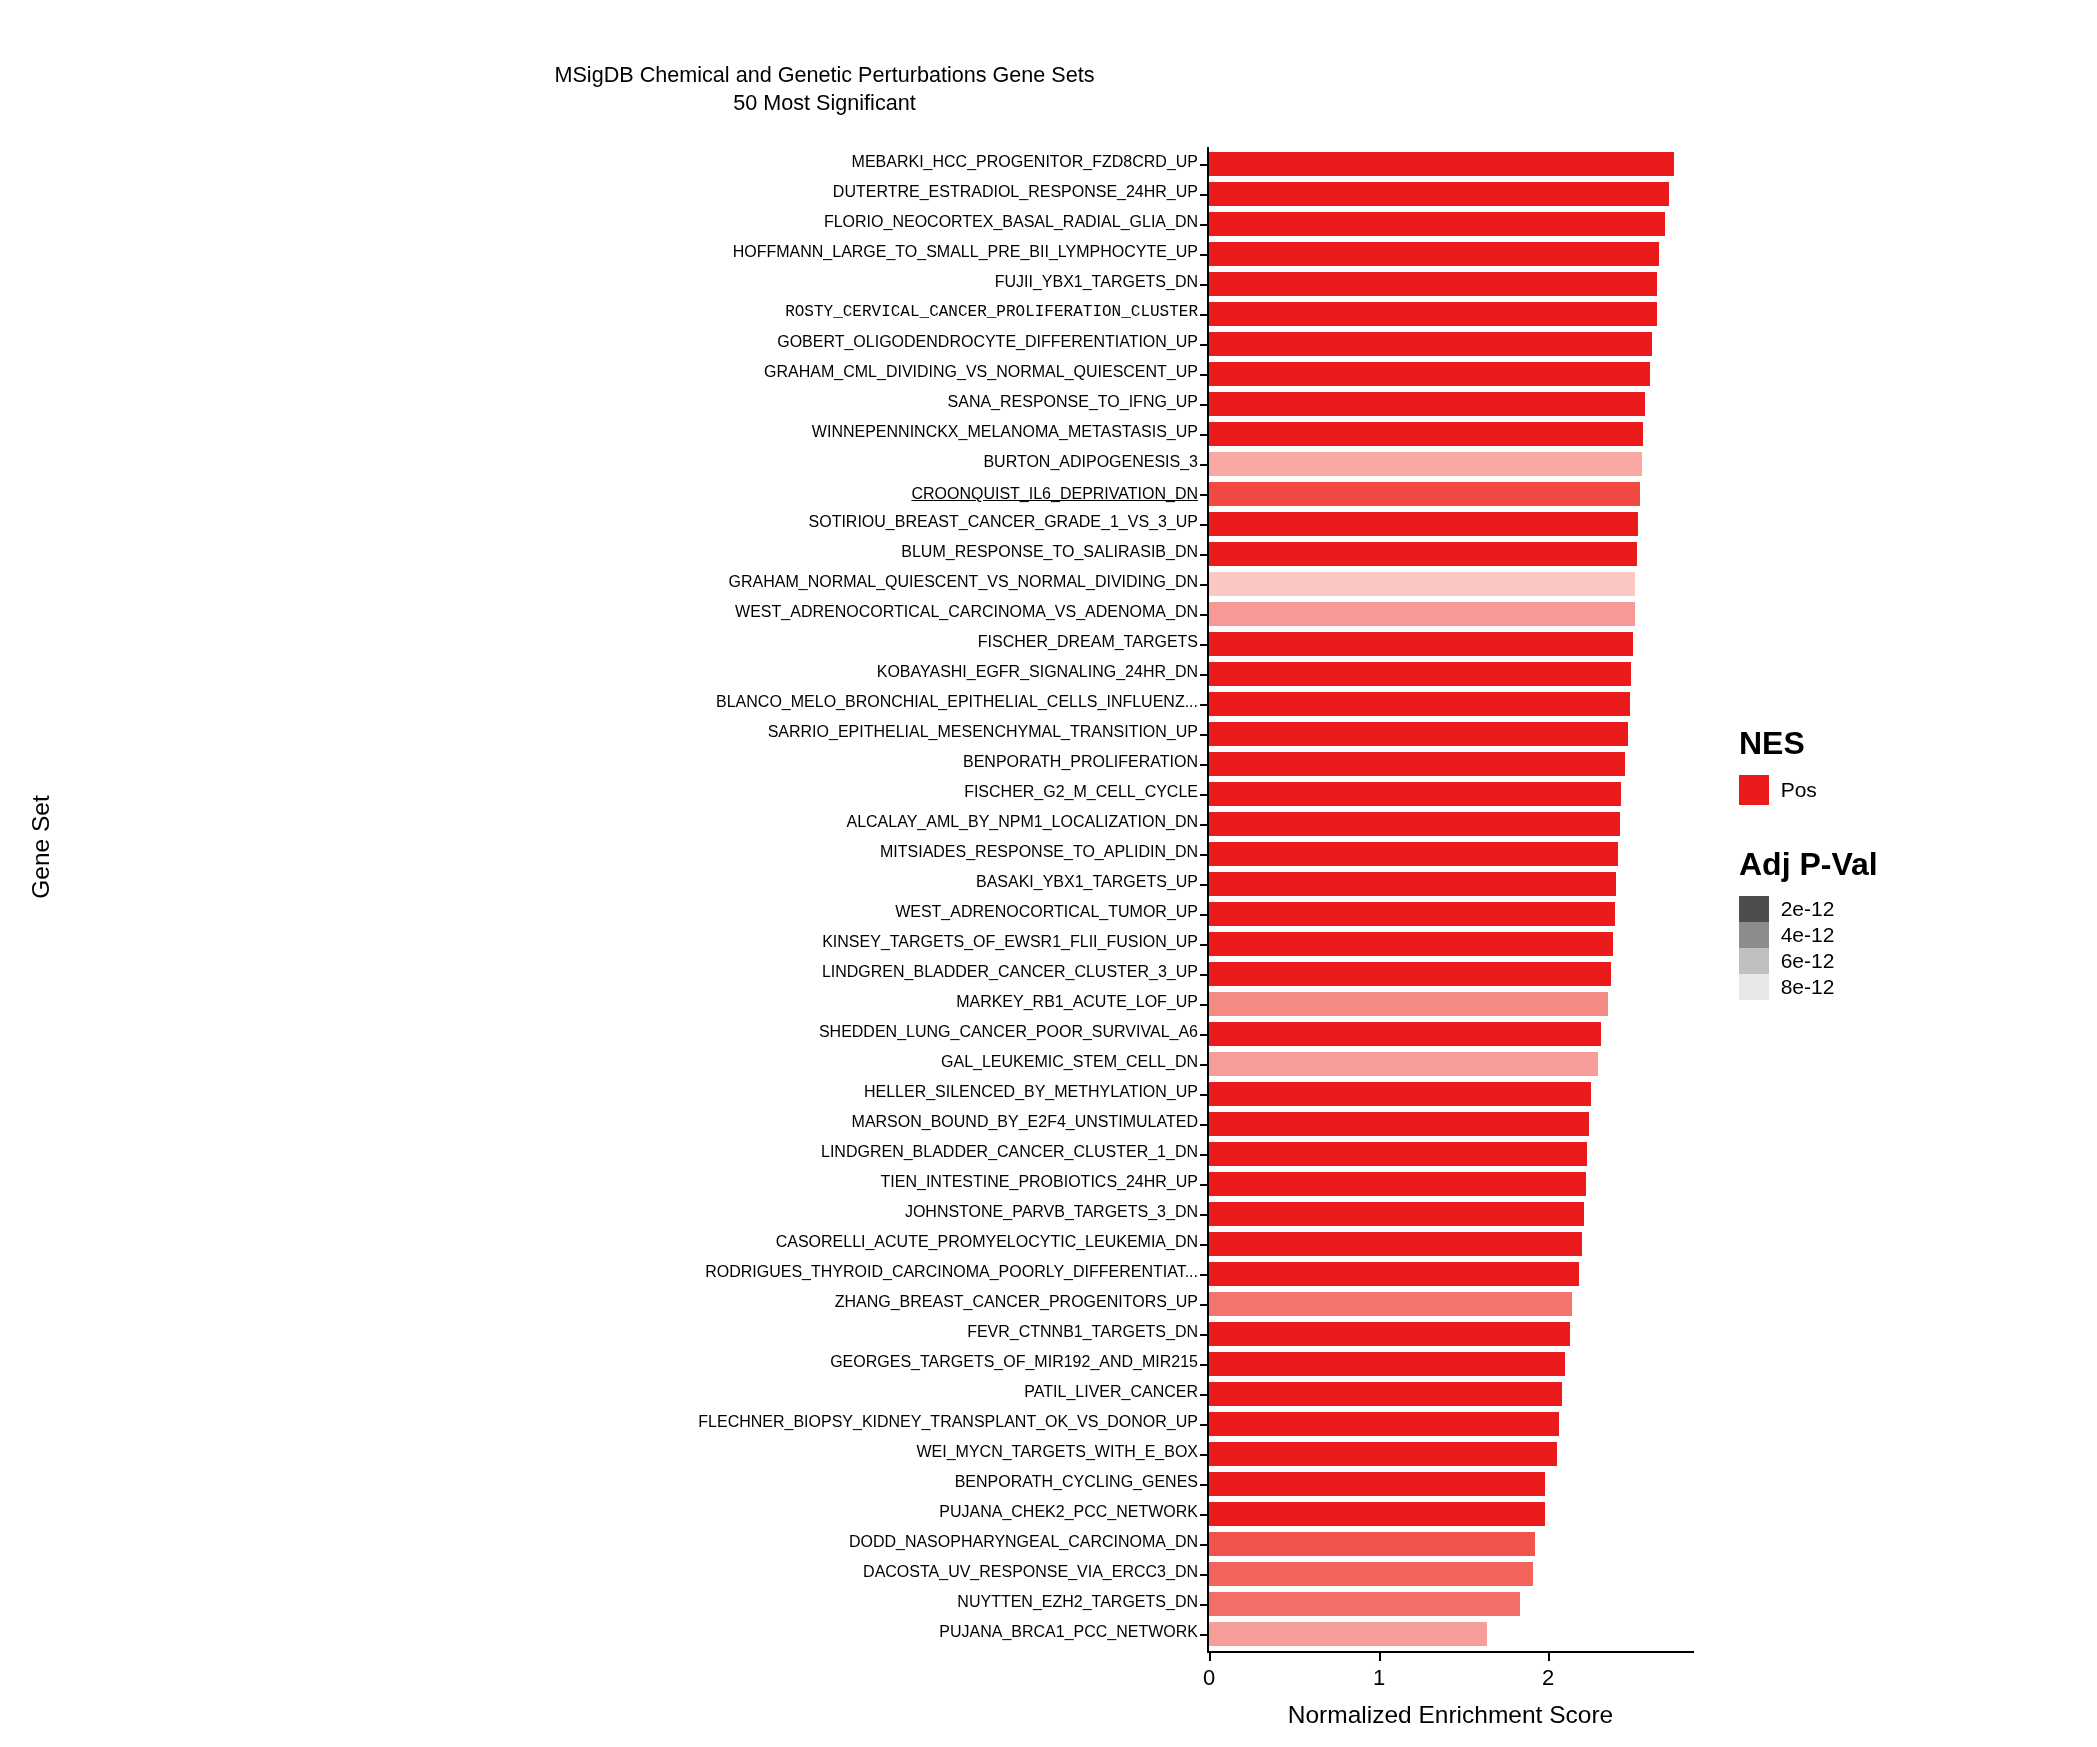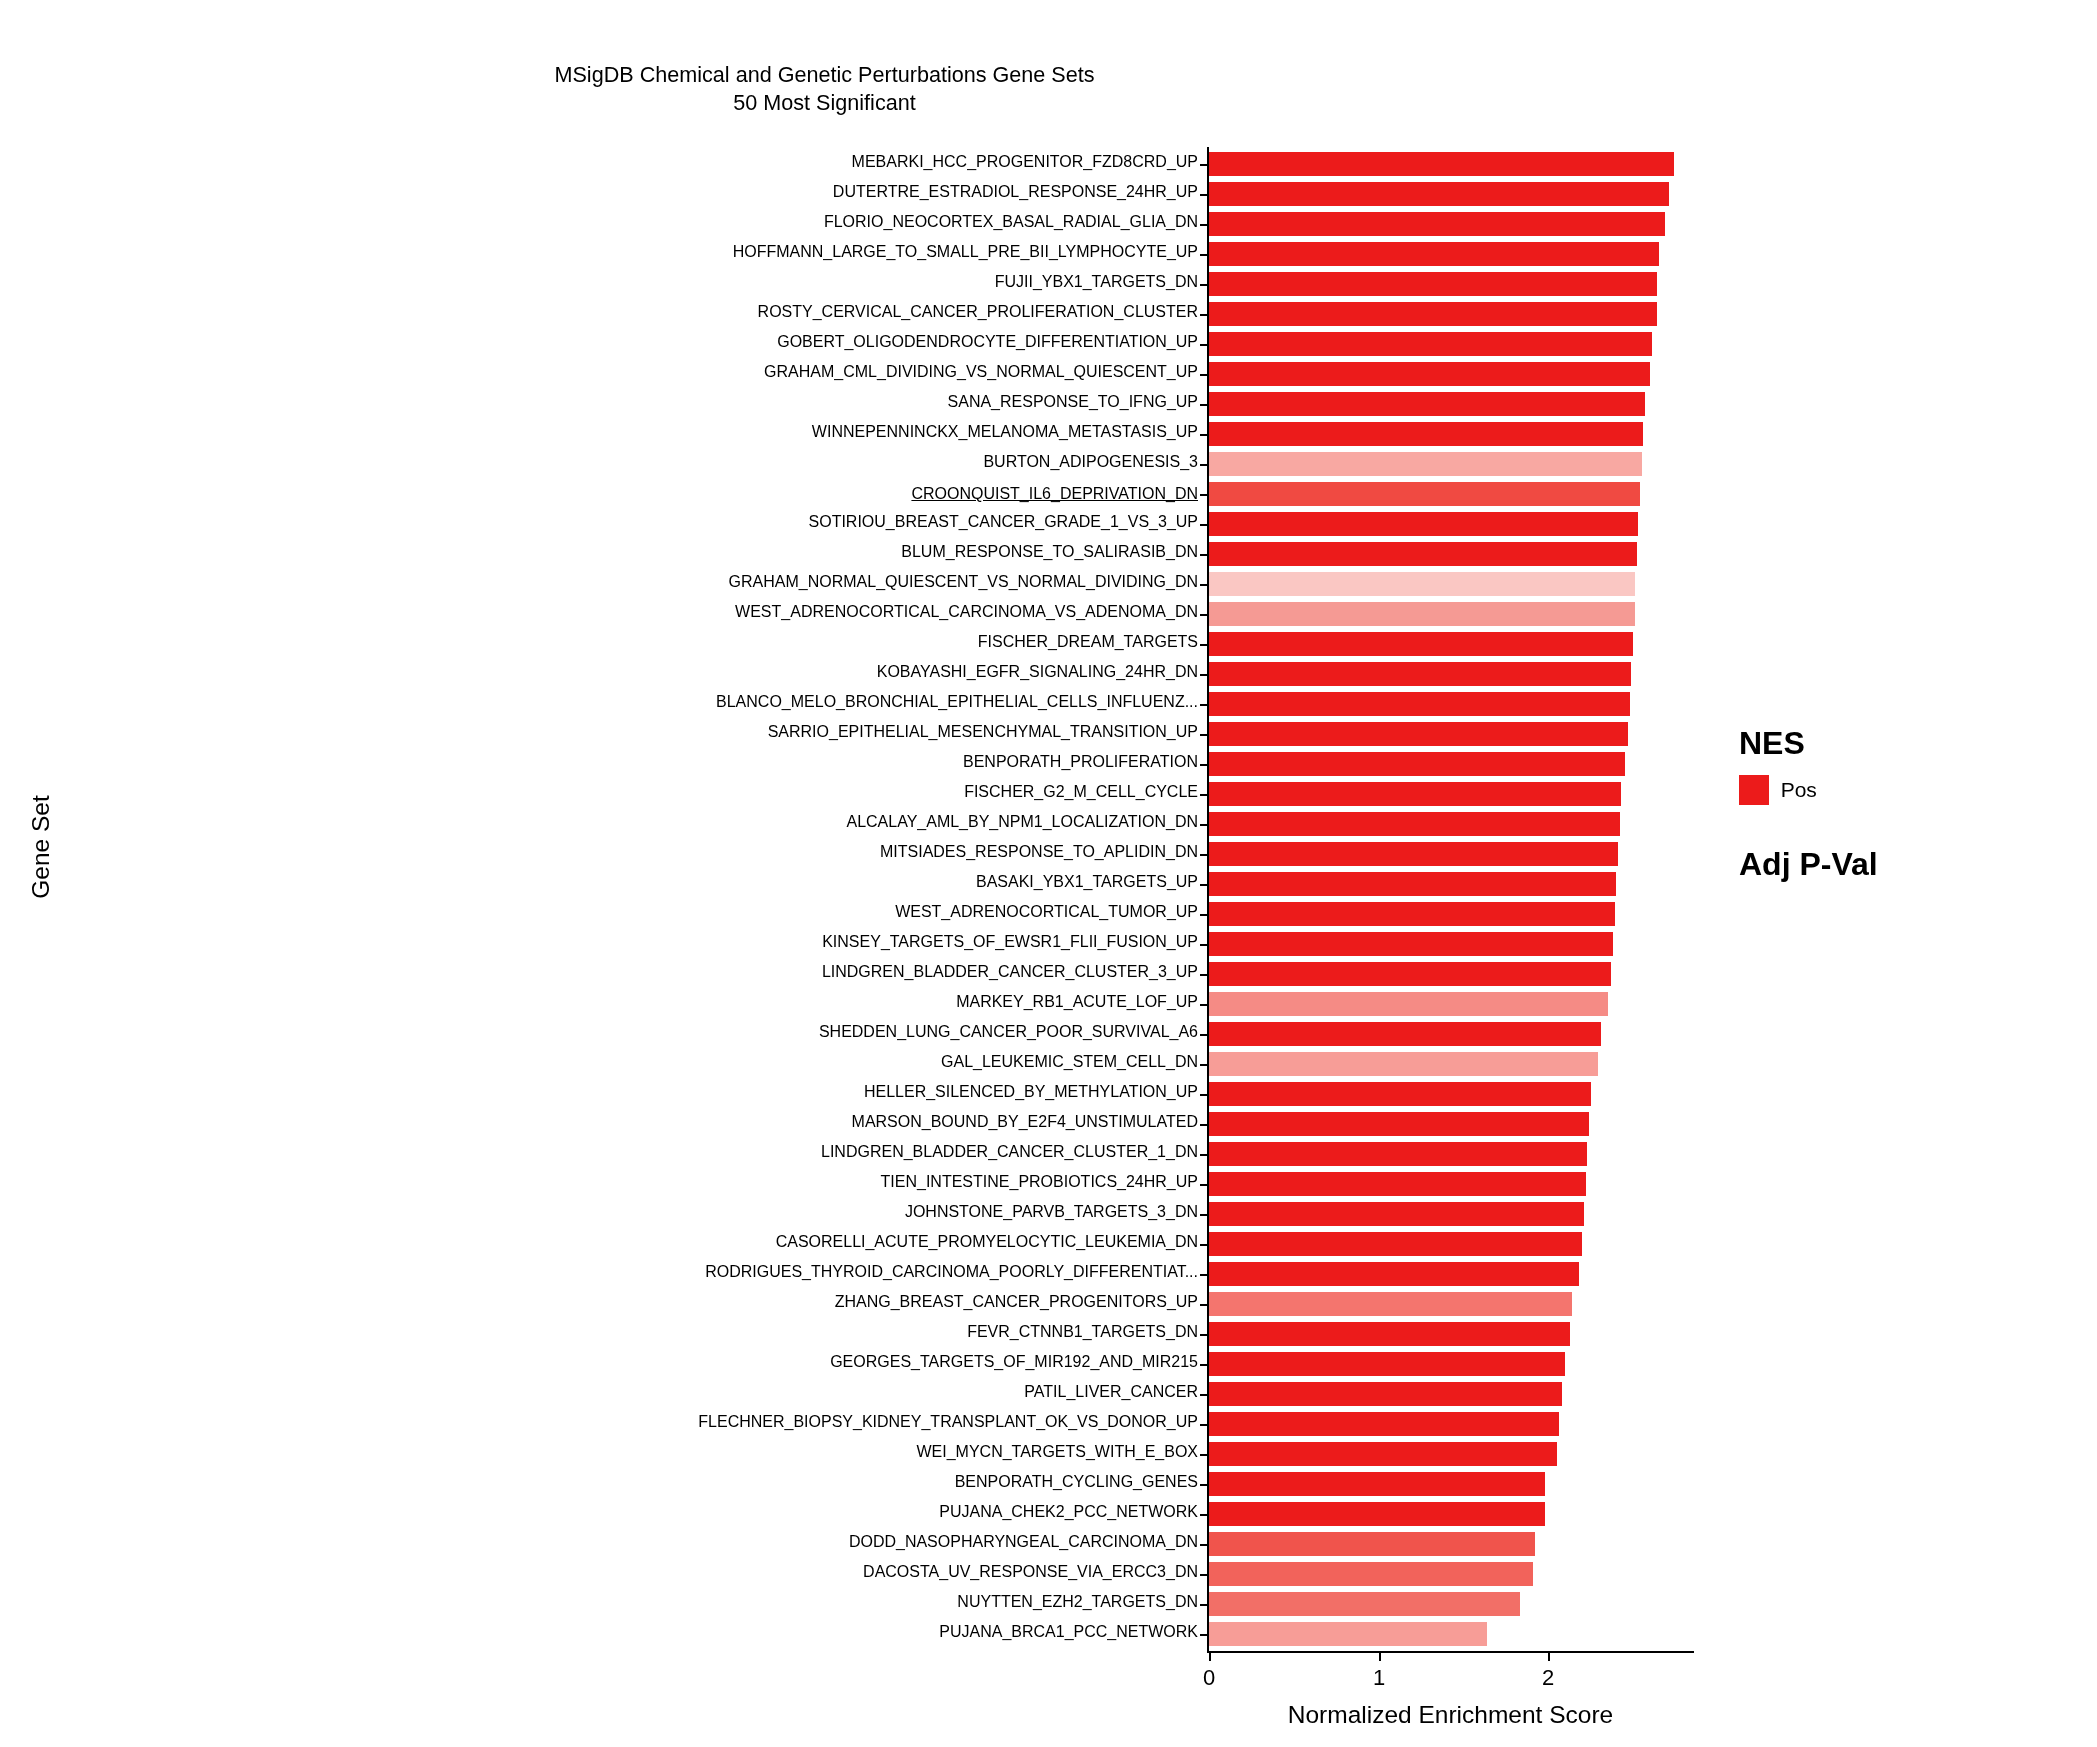--- a/index.html
+++ b/index.html
@@ -182,21 +182,21 @@
   </div>
 
   <div id="y-axis-title">Gene Set</div>
 
   <div id="y-labels">
       <div class="y-label" style="top: 4.5px;">MEBARKI_HCC_PROGENITOR_FZD8CRD_UP</div>
       <div class="y-label" style="top: 35px;">DUTERTRE_ESTRADIOL_RESPONSE_24HR_UP</div>
       <div class="y-label" style="top: 65px;">FLORIO_NEOCORTEX_BASAL_RADIAL_GLIA_DN</div>
       <div class="y-label" style="top: 95px;">HOFFMANN_LARGE_TO_SMALL_PRE_BII_LYMPHOCYTE_UP</div>
       <div class="y-label" style="top: 125px;">FUJII_YBX1_TARGETS_DN</div>
-      <div class="y-label" style="top: 155px;">ROSTY_CERVICAL_CANCER_PROLIFERATION_CLUSTER</div>
+      <div class="y-label" style="top: 155px; font-family: Liberation Mono, monospace;">ROSTY_CERVICAL_CANCER_PROLIFERATION_CLUSTER</div>
       <div class="y-label" style="top: 185px;">GOBERT_OLIGODENDROCYTE_DIFFERENTIATION_UP</div>
       <div class="y-label" style="top: 215px;">GRAHAM_CML_DIVIDING_VS_NORMAL_QUIESCENT_UP</div>
       <div class="y-label" style="top: 245px;">SANA_RESPONSE_TO_IFNG_UP</div>
       <div class="y-label" style="top: 275px;">WINNEPENNINCKX_MELANOMA_METASTASIS_UP</div>
       <div class="y-label" style="top: 305px;">BURTON_ADIPOGENESIS_3</div>
       <div class="y-label" style="top: 337px; text-decoration: underline;">CROONQUIST_IL6_DEPRIVATION_DN</div>
       <div class="y-label" style="top: 365px;">SOTIRIOU_BREAST_CANCER_GRADE_1_VS_3_UP</div>
       <div class="y-label" style="top: 395px;">BLUM_RESPONSE_TO_SALIRASIB_DN</div>
       <div class="y-label" style="top: 425px;">GRAHAM_NORMAL_QUIESCENT_VS_NORMAL_DIVIDING_DN</div>
       <div class="y-label" style="top: 455px;">WEST_ADRENOCORTICAL_CARCINOMA_VS_ADENOMA_DN</div>
@@ -357,16 +357,34 @@
   <div id="x-axis-title">Normalized Enrichment Score</div>
 
   <div class="legend">
     <div class="legend-title">NES</div>
     <div class="legend-row">
       <div class="legend-swatch" id="nes-swatch" style="background: rgb(236, 27, 27);"></div>
       <div class="legend-label">Pos</div>
     </div>
     <div class="legend-gap"></div>
     <div class="legend-title">Adj P-Val</div>
+    <div id="pval-legend">
+        <div class="legend-grad-row">
+          <div class="legend-grad-swatch" style="background: rgb(77, 77, 77);"></div>
+          <div class="legend-label">2e-12</div>
+        </div>
+        <div class="legend-grad-row">
+          <div class="legend-grad-swatch" style="background: rgb(140, 140, 140);"></div>
+          <div class="legend-label">4e-12</div>
+        </div>
+        <div class="legend-grad-row">
+          <div class="legend-grad-swatch" style="background: rgb(191, 191, 191);"></div>
+          <div class="legend-label">6e-12</div>
+        </div>
+        <div class="legend-grad-row">
+          <div class="legend-grad-swatch" style="background: rgb(232, 232, 232);"></div>
+          <div class="legend-label">8e-12</div>
+        </div>
+      </div>
   </div>
 
 </div>
 
 
 </body></html>

